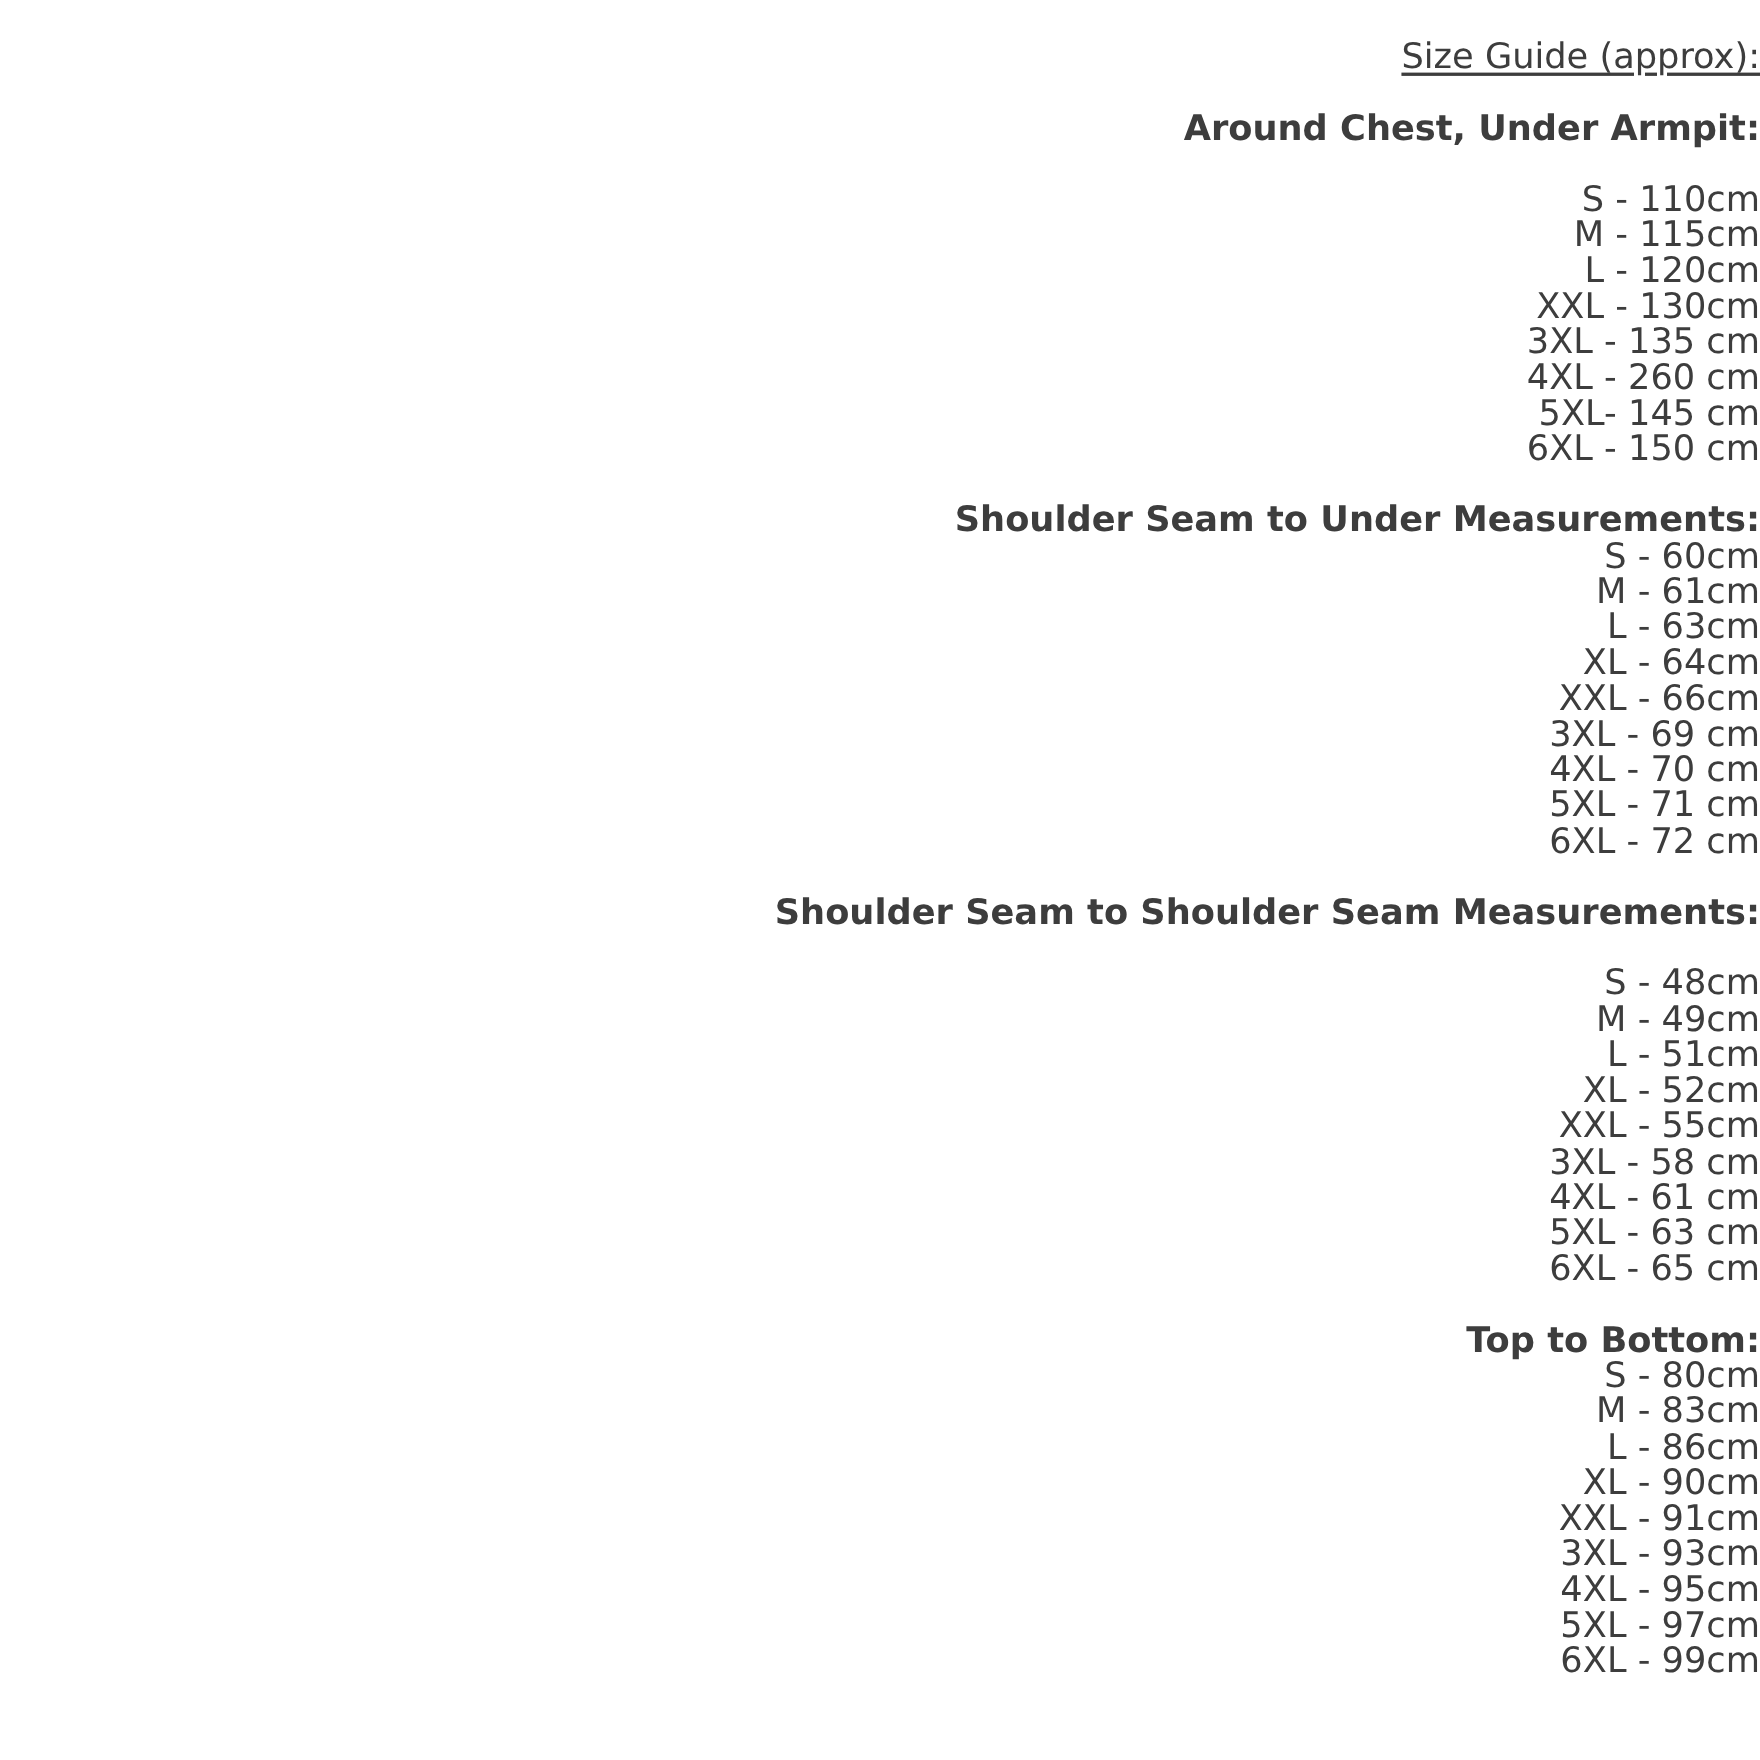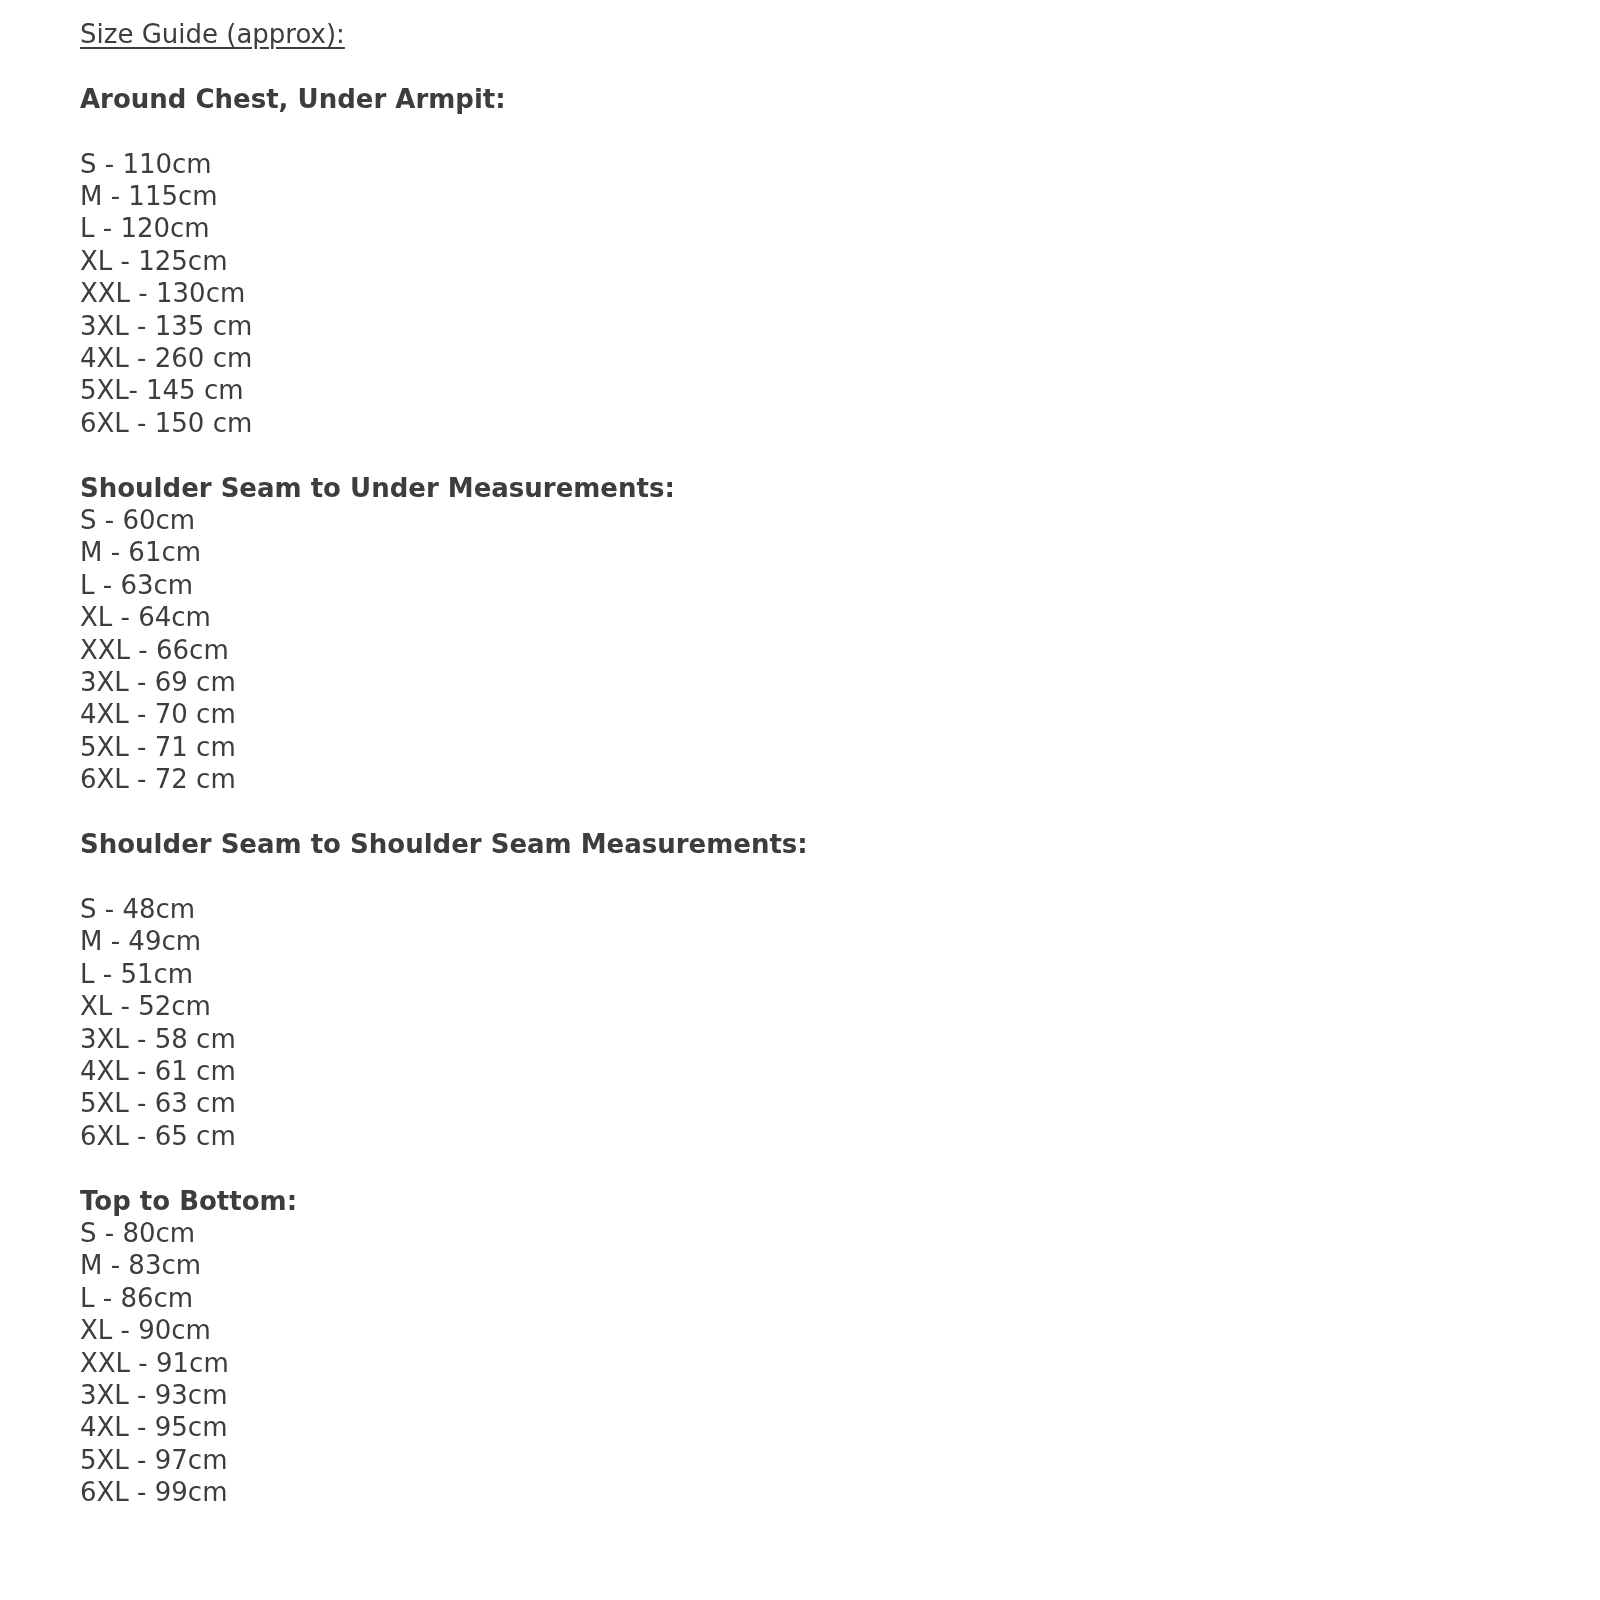--- a/index.html
+++ b/index.html
@@ -9,23 +9,23 @@
   }
   body {
     width: 1600px;
     height: 1600px;
     overflow: hidden;
     font-family: "DejaVu Sans", "Liberation Sans", sans-serif;
     color: #3d3d3d;
   }
   .doc {
     margin-left: 80px;           
-    padding-top: 18px;
-    text-align: left;
-    font-size: 26px;
+    padding-top: 35px;
+    text-align: right;
+    font-size: 32px;
     line-height: 32.4px;
   }
   .doc-title {
     text-decoration: underline;
     text-underline-offset: 4px;
     margin: 0 0 32.4px 0;
     font-weight: normal;
   }
   .section-heading {
     margin: 32.4px 0 0 0;
@@ -42,21 +42,20 @@
 <body>
 
 <div class="doc">
 
   <p class="doc-title">Size Guide (approx):</p>
 
   <p class="section-heading gap-below">Around Chest, Under Armpit:</p>
   <p class="size-line">S - 110cm</p>
   <p class="size-line">M - 115cm</p>
   <p class="size-line">L - 120cm</p>
-  <p class="size-line">XL - 125cm</p>
   <p class="size-line">XXL - 130cm</p>
   <p class="size-line">3XL - 135 cm</p>
   <p class="size-line">4XL - 260 cm</p>
   <p class="size-line">5XL- 145 cm</p>
   <p class="size-line">6XL - 150 cm</p>
 
   <p class="section-heading">Shoulder Seam to Under Measurements:</p>
   <p class="size-line">S - 60cm</p>
   <p class="size-line">M - 61cm</p>
   <p class="size-line">L - 63cm</p>
@@ -65,20 +64,21 @@
   <p class="size-line">3XL - 69 cm</p>
   <p class="size-line">4XL - 70 cm</p>
   <p class="size-line">5XL - 71 cm</p>
   <p class="size-line">6XL - 72 cm</p>
 
   <p class="section-heading gap-below">Shoulder Seam to Shoulder Seam Measurements:</p>
   <p class="size-line">S - 48cm</p>
   <p class="size-line">M - 49cm</p>
   <p class="size-line">L - 51cm</p>
   <p class="size-line">XL - 52cm</p>
+  <p class="size-line">XXL - 55cm</p>
   <p class="size-line">3XL - 58 cm</p>
   <p class="size-line">4XL - 61 cm</p>
   <p class="size-line">5XL - 63 cm</p>
   <p class="size-line">6XL - 65 cm</p>
 
   <p class="section-heading">Top to Bottom:</p>
   <p class="size-line">S - 80cm</p>
   <p class="size-line">M - 83cm</p>
   <p class="size-line">L - 86cm</p>
   <p class="size-line">XL - 90cm</p>

